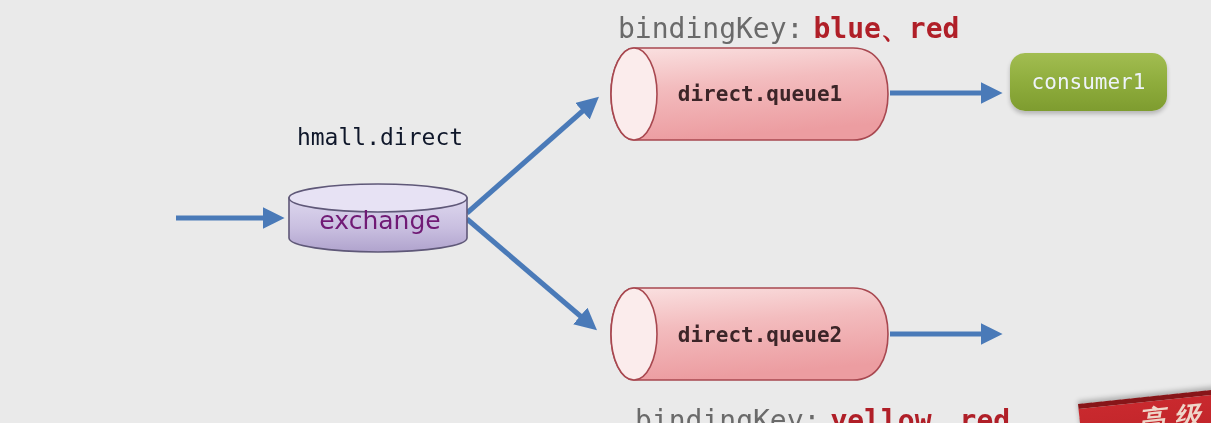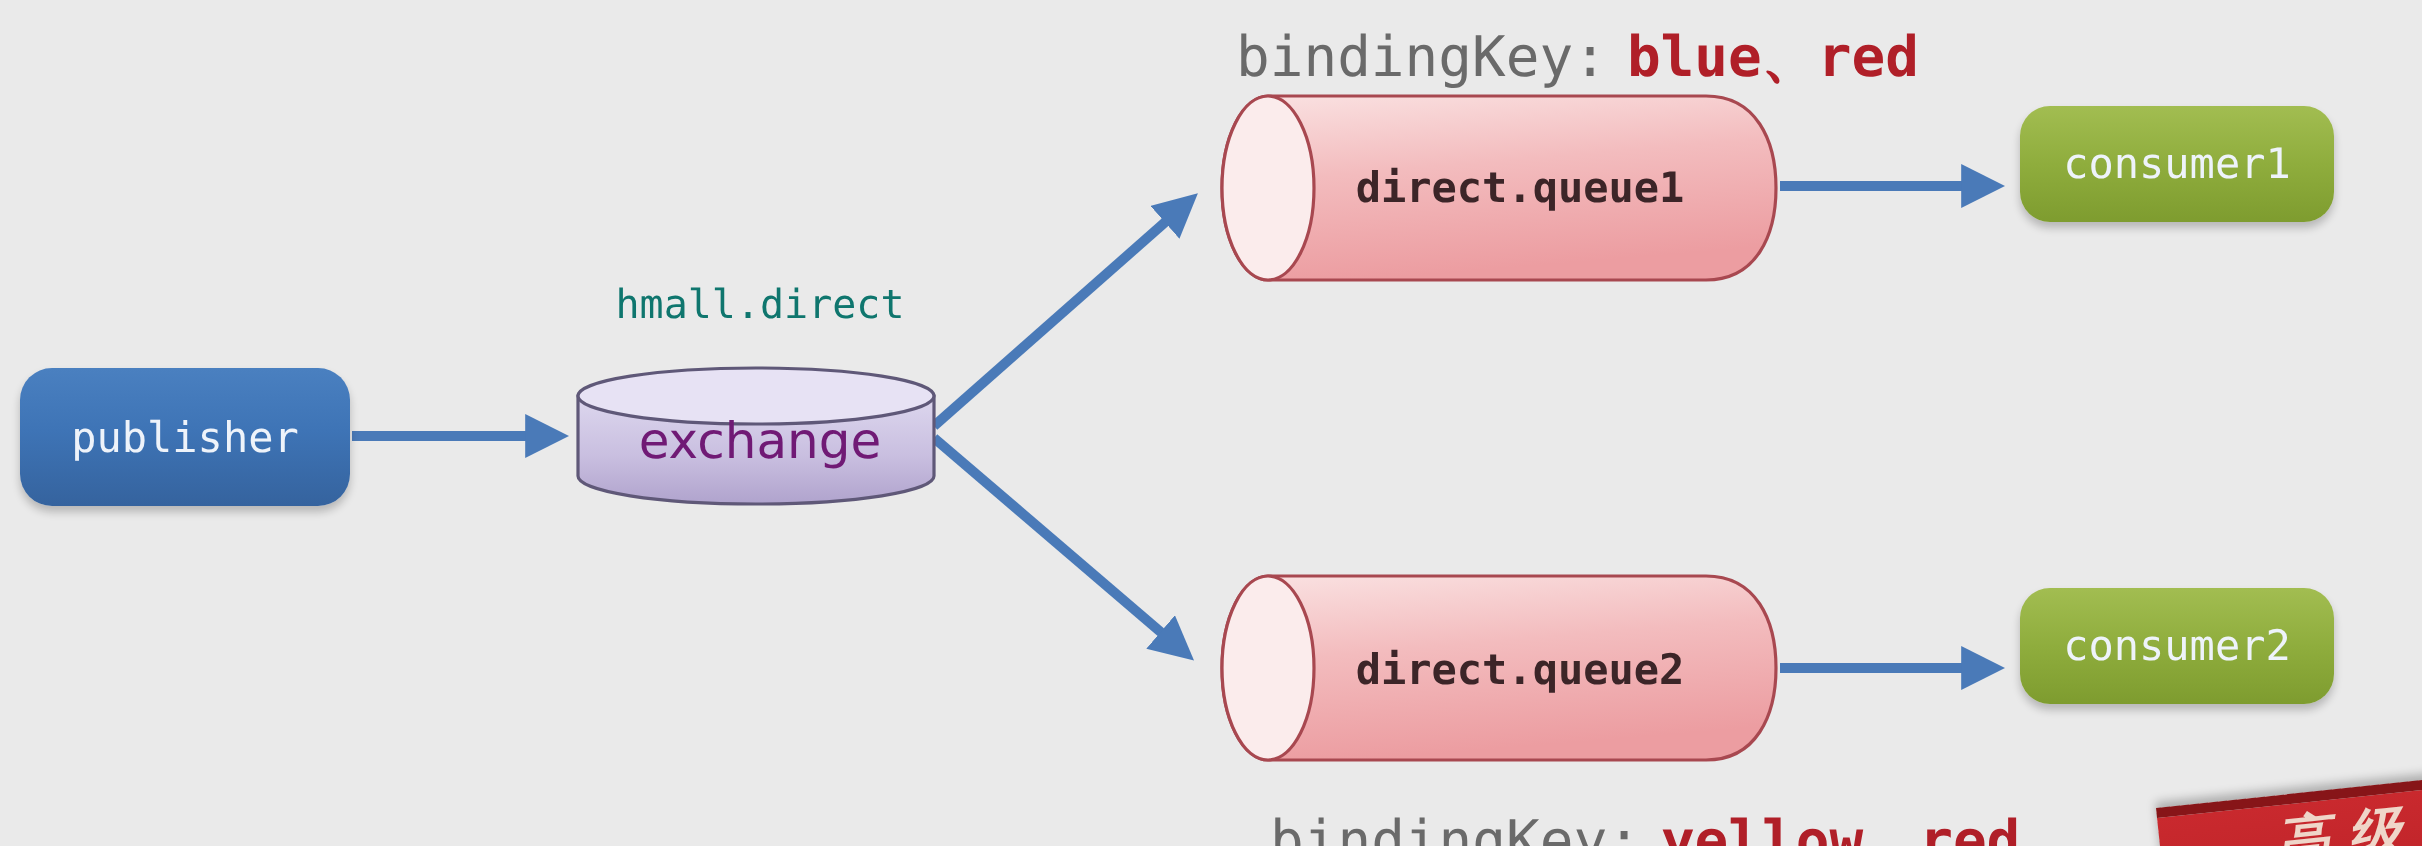--- a/index.html
+++ b/index.html
@@ -30,22 +30,22 @@
     background:linear-gradient(180deg,#4a80c0 0%,#3e74b6 45%,#35639e 100%);
   }
   .consumer-box{
     left:1010px;width:157px;height:58px;
     border-radius:15px;
     background:linear-gradient(180deg,#a2bd51 0%,#8fad3d 50%,#7e9c2f 100%);
   }
   .consumer-1{top:53px;}
   .consumer-2{top:294px;}
   .ghost-title{
-    position:absolute;left:280px;top:140px;width:200px;
-    text-align:center;font-size:20px;color:#0f766e;
+    position:absolute;left:280px;top:124px;width:200px;
+    text-align:center;font-size:23px;color:#0f172a;
   }
   .exchange-label{left:300px;top:206px;width:160px;
     font-family:"DejaVu Sans","Liberation Sans",sans-serif;
     font-size:25px;color:#701a75;}
   .queue-label{left:640px;width:240px;height:0;color:#3c2528;font-weight:bold;}
   .queue-label-1{top:94px;}
   .queue-label-2{top:335px;}
   .binding-label{
     position:absolute;font-size:28px;color:#6a6a6a;white-space:nowrap;
   }
@@ -107,41 +107,35 @@
       <path d="M634,48 H853 C878,48 888,70 888,94 C888,118 878,140 853,140 H634 A23,46 0 0 1 634,48 Z" fill="url(#queueGrad)"></path>
       <ellipse cx="634" cy="94" rx="23" ry="46" fill="#fbecec"></ellipse>
     </g>
 
     <g stroke="#a84850" stroke-width="1.6">
       <path d="M634,288 H853 C878,288 888,310 888,334 C888,358 878,380 853,380 H634 A23,46 0 0 1 634,288 Z" fill="url(#queueGrad)"></path>
       <ellipse cx="634" cy="334" rx="23" ry="46" fill="#fbecec"></ellipse>
     </g>
   </svg>
 
-  <div class="box publisher-box">
-    <span>publisher</span>
-  </div>
 
   <div class="ghost-title">hmall.direct</div>
   <div class="node-label exchange-label">exchange</div>
 
   <div class="node-label queue-label queue-label-1">direct.queue1</div>
   <div class="node-label queue-label queue-label-2">direct.queue2</div>
 
   <div class="binding-label binding-1">
     <span>bindingKey:</span><span class="keys">blue、red</span>
   </div>
   <div class="binding-label binding-2">
     <span>bindingKey:</span><span class="keys">yellow、red</span>
   </div>
 
   <div class="box consumer-box consumer-1">
     <span>consumer1</span>
   </div>
-  <div class="box consumer-box consumer-2">
-    <span>consumer2</span>
-  </div>
 
   <div class="ribbon">
     <span>高级教程</span>
   </div>
 
 </div>
 
 </body></html>

